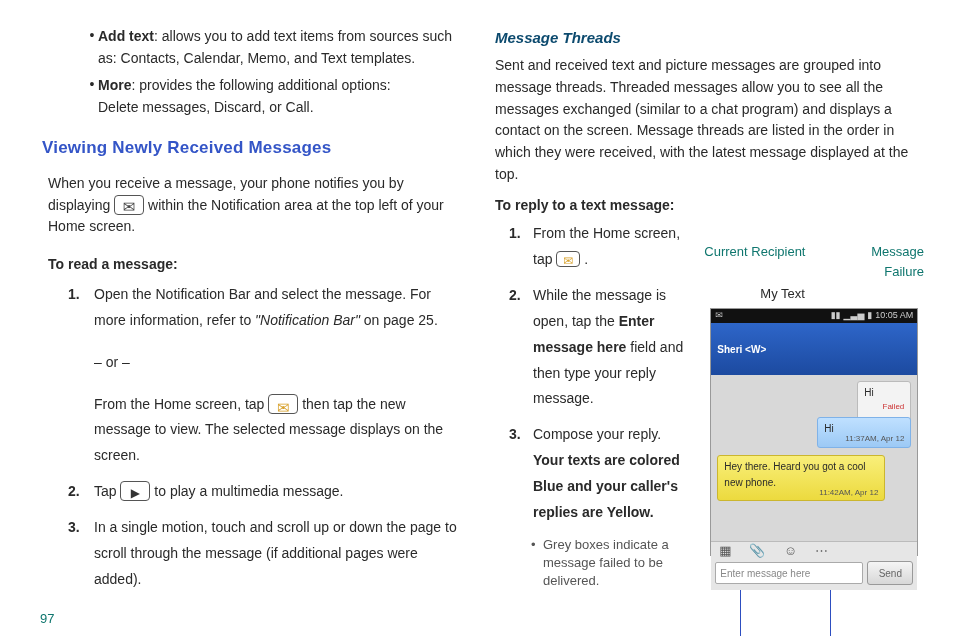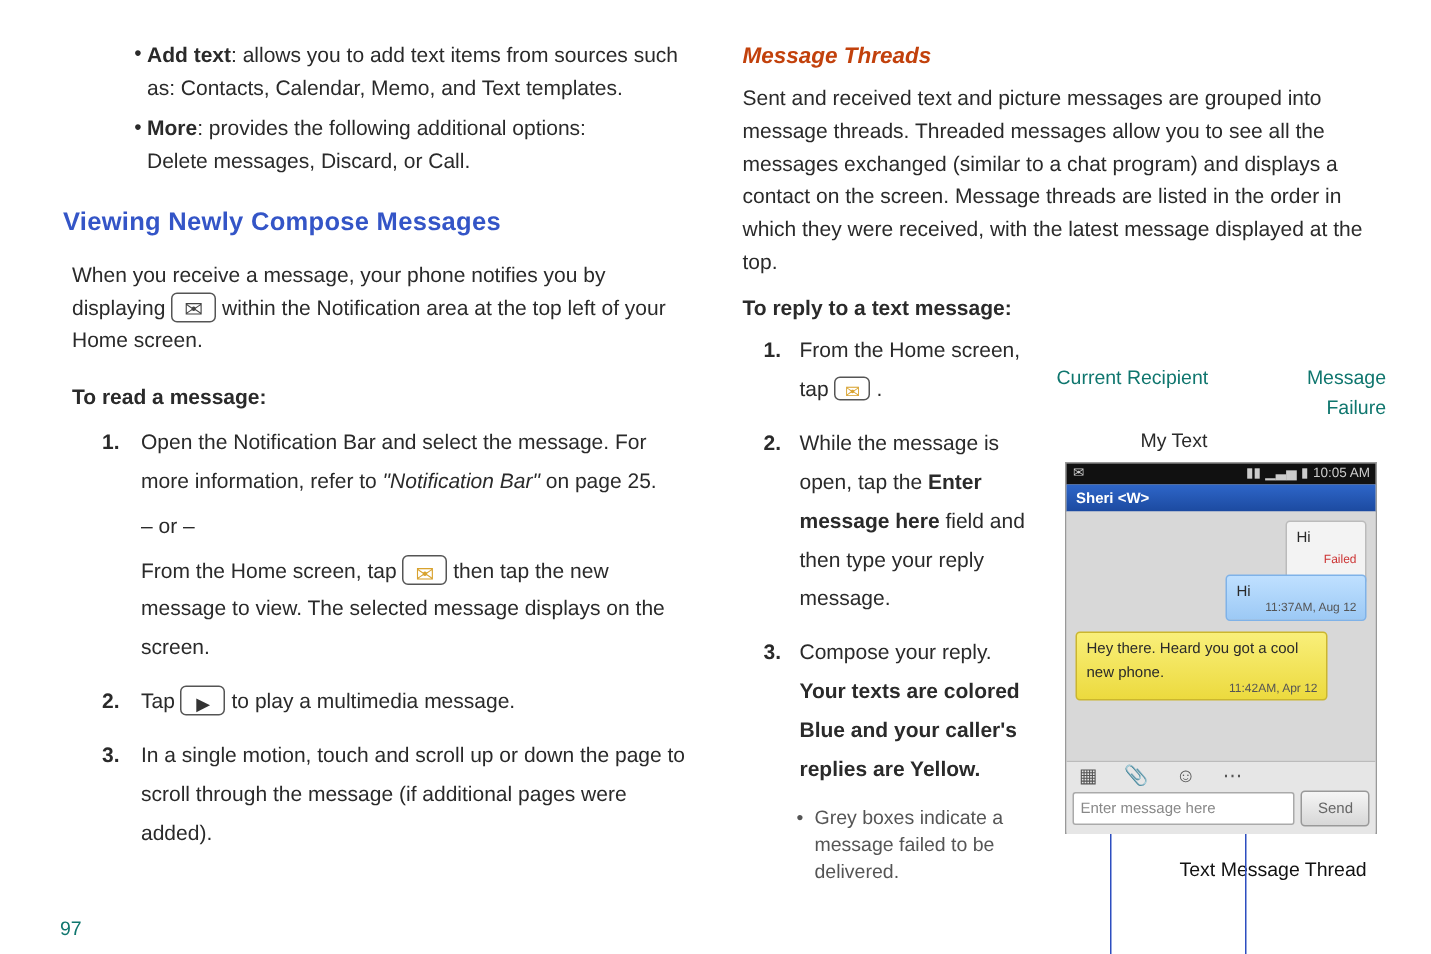--- a/index.html
+++ b/index.html
@@ -31,34 +31,34 @@
   .b { font-weight: 700; }
   h2.section {
     color: #3455c7;
     font-weight: 800;
     font-size: 17px;
     margin: 16px 0 4px 12px;
     font-family: Arial, Helvetica, sans-serif;
     letter-spacing: .2px;
   }
   h3.sub {
-    color: #c2410c;
+    color: #0c4a6e;
     font-style: italic;
     font-weight: 800;
     font-size: 15px;
     margin: 0 0 6px 0;
   }
   .para { margin: 12px 0 6px 18px; }
   .para-right { margin: 0 0 10px 0; }
   .lead { margin-left: 18px; font-weight:700; margin-top:16px; margin-bottom:6px;}
   ol.steps { list-style:none; padding:0; margin:0 0 0 38px; }
   ol.steps > li { display:flex; margin-bottom:10px; line-height:1.85;}
   ol.steps .num { width:26px; flex:0 0 26px; font-weight:700; }
   ol.steps .body { flex:1; }
-  .or { margin:4px 0; }
+  .or { margin:16px 0; }
   .ref-italic { font-style: italic; }
 
   
   .ico {
     display:inline-block;
     vertical-align:middle;
     border:1px solid #555;
     border-radius:4px;
     background:#fff;
     box-sizing:border-box;
@@ -114,21 +114,21 @@
     width:208px; height:248px;
     border:1px solid #999;
     background:#ddd;
     position:relative;
     box-sizing:border-box;
     font-size:10px;
   }
   .statusbar{ height:14px; background:#111; color:#ccc; display:flex; align-items:center; justify-content:space-between; padding:0 4px; font-size:9px;}
   .statusbar .sb-left{display:flex; gap:4px;}
   .statusbar .sb-right{display:flex; gap:3px; align-items:center;}
-  .header{ height:18px; background:linear-gradient(#2e66c9,#1c4aa0); color:#fff; font-size:10px; display:flex; align-items:center; padding:0 6px; font-weight:600;}
+  .header{ height:18px; background:linear-gradient(#2e66c9,#1c4aa0); color:#fff; font-size:10px; display:flex; align-items:center; padding:17px 6px; font-weight:600;}
   .thread{ height:166px; background:#d8d8d8; position:relative; }
   .bubble{ position:absolute; border-radius:3px; padding:3px 6px 10px 6px; box-sizing:border-box; font-size:10px;}
   .bubble .time{ position:absolute; right:6px; bottom:1px; font-size:8px; color:#555;}
   .bbl-grey{ right:6px; top:6px; width:54px; background:#f3f3f3; border:1px solid #bbb; }
   .bbl-grey .fail{ color:#c33; font-size:8px; display:block; text-align:right;}
   .bbl-blue{ right:6px; top:42px; width:94px; background:linear-gradient(#bfe0ff,#9cc9f5); border:1px solid #7fb2e8;}
   .bbl-yellow{ left:6px; top:80px; width:168px; background:linear-gradient(#f9ef7a,#ecda3e); border:1px solid #cbb62e;}
   .compose{ height:48px; background:#e6e6e6; border-top:1px solid #bbb; display:flex; flex-direction:column;}
   .compose-icons{ height:18px; display:flex; align-items:center; gap:18px; padding:0 8px; color:#555; font-size:13px;}
   .compose-row{ flex:1; display:flex; align-items:center; padding:0 4px 4px 4px; gap:4px;}
@@ -164,21 +164,21 @@
       </div>
       <div class="row">
         <div class="dot">•</div>
         <div class="txt">
           <span class="b">More</span><span>: provides the following additional options:</span>
           <span class="sub">Delete messages, Discard, or Call.</span>
         </div>
       </div>
     </div>
 
-    <h2 class="section">Viewing Newly Compose Messages</h2>
+    <h2 class="section">Viewing Newly Received Messages</h2>
 
     <p class="para">
       <span>When you receive a message, your phone notifies you by displaying </span>
       <span class="ico ico-envelope"></span>
       <span> within the Notification area at the top left of your Home screen.</span>
     </p>
 
     <div class="lead">To read a message:</div>
 
     <ol class="steps">
@@ -279,21 +279,21 @@
               </div>
             </div>
             <div class="header">Sheri &lt;W&gt;</div>
             <div class="thread">
               <div class="bubble bbl-grey">
                 <span>Hi</span>
                 <span class="fail">Failed</span>
               </div>
               <div class="bubble bbl-blue">
                 <span>Hi</span>
-                <span class="time">11:37AM, Aug 12</span>
+                <span class="time">11:37AM, Apr 12</span>
               </div>
               <div class="bubble bbl-yellow">
                 <span>Hey there. Heard you got a cool new phone.</span>
                 <span class="time">11:42AM, Apr 12</span>
               </div>
             </div>
             <div class="compose">
               <div class="compose-icons">
                 <span>▦</span>
                 <span>📎</span>

